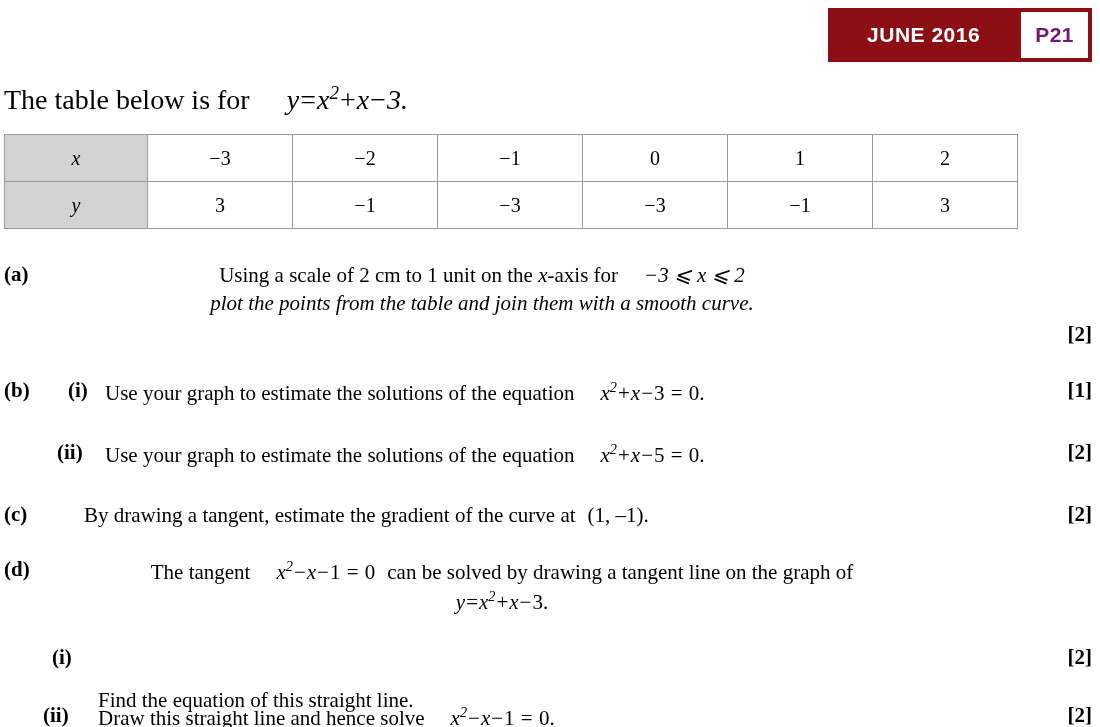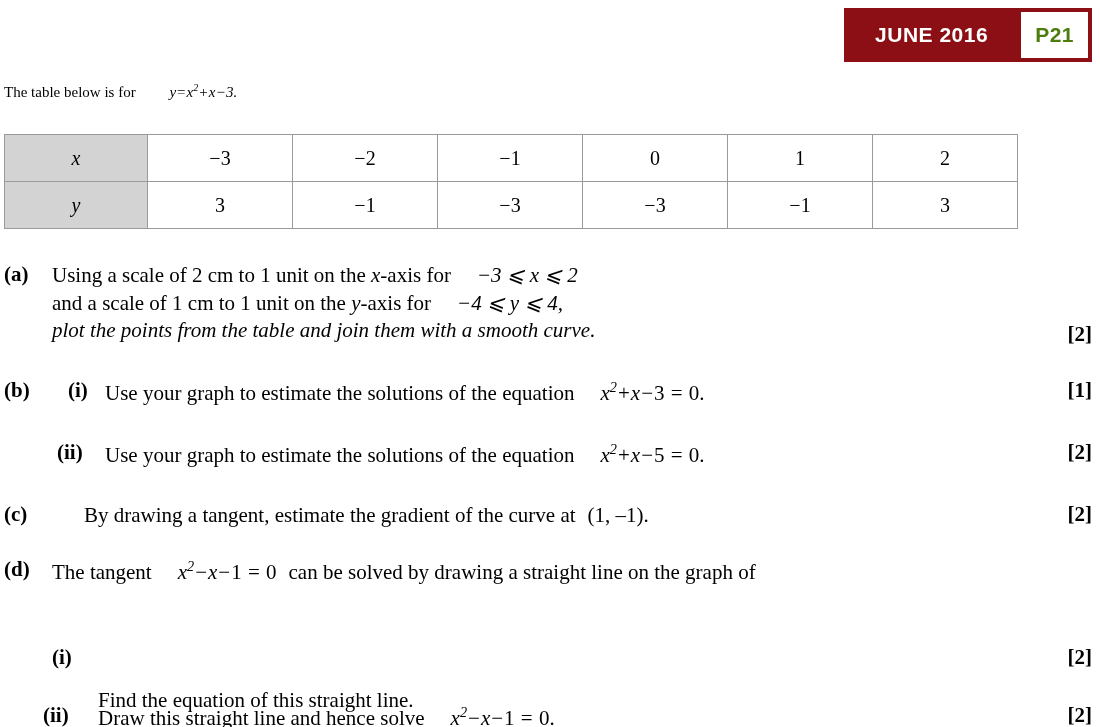--- a/index.html
+++ b/index.html
@@ -31,35 +31,35 @@
     display: flex;
     align-items: center;
     justify-content: center;
     font-family: "Liberation Sans", sans-serif;
     font-weight: bold;
     font-size: 21px;
     letter-spacing: 0.5px;
     color: #ffffff;
     padding: 0 16px;
   }
-  .header-badge .seg.session { padding: 0 30px; }
+  .header-badge .seg.session { padding: 0 38px; }
   .header-badge .seg.paper {
     background: #ffffff;
-    color: #4d7c0f;
+    color: #701a75;
     margin: 3px 3px;
     padding: 8px 14px;
   }
   .header-badge .seg.qnum { padding: 0 18px; }
 
   
   .intro {
     position: absolute;
     top: 82px;
     left: 4px;
-    font-size: 15px;
+    font-size: 28px;
     white-space: nowrap;
   }
   .intro .fn { margin-left: 30px; font-style: italic; }
 
   
   .it { font-style: italic; }
   .sup {
     font-size: 0.68em;
     vertical-align: super;
     font-style: italic;
@@ -85,20 +85,21 @@
     background: #d3d3d3;
     width: 140px;
     font-style: italic;
   }
 
   
   .q {
     position: absolute;
     font-size: 21px;
     line-height: 1.32;
+    text-align: center;
   }
   .label {
     position: absolute;
     font-weight: bold;
     font-size: 21px;
   }
   .marks {
     position: absolute;
     right: 8px;
     font-weight: bold;
@@ -146,23 +147,20 @@
     <td>−3</td>
     <td>−1</td>
     <td>3</td>
   </tr>
 </tbody>
   </table>
 
 <div class="label" style="left:4px; top:262px;">(a)</div>
 <div class="q qa-text">
   <span>Using a scale of 2 cm to 1 unit on the </span><span class="it">x</span><span>-axis for</span><span class="nbsp-gap"></span><span class="it">−3 ⩽ <span class="it">x</span> ⩽ 2</span>
-  <span class="l2">
-    <span>and a scale of 1 cm to 1 unit on the </span><span class="it">y</span><span>-axis for</span><span class="nbsp-gap"></span><span class="it">−4 ⩽ <span class="it">y</span> ⩽ 4,</span>
-  </span>
   <span class="l3">plot the points from the table and join them with a smooth curve.</span>
 </div>
 <div class="marks" style="top:322px;">[2]</div>
 
 <div class="label" style="left:4px; top:378px;">(b)</div>
 <div class="label" style="left:68px; top:378px;">(i)</div>
 <div class="q" style="left:105px; top:378px;">
   <span>Use your graph to estimate the solutions of the equation</span><span class="nbsp-gap"></span><span><span class="it">x</span><span class="sup">2</span><span class="op">+</span><span class="it">x</span><span class="op">−</span>3 <span class="op">=</span> 0.</span>
 </div>
 <div class="marks" style="top:378px;">[1]</div>
@@ -174,21 +172,22 @@
 <div class="marks" style="top:440px;">[2]</div>
 
 <div class="label" style="left:4px; top:502px;">(c)</div>
 <div class="q" style="left:52px; top:502px;margin-left:32px;">
   <span>By drawing a tangent, estimate the gradient of the curve at</span><span class="nbsp-gap-sm"></span><span>(1, –1).</span>
 </div>
 <div class="marks" style="top:502px;">[2]</div>
 
 <div class="label" style="left:4px; top:557px;">(d)</div>
 <div class="q" style="left:52px; top:557px; width:900px;">
-  <span>The tangent</span><span class="nbsp-gap"></span><span><span class="it">x</span><span class="sup">2</span><span class="op">−</span><span class="it">x</span><span class="op">−</span>1 <span class="op">=</span> 0</span><span class="nbsp-gap-sm"></span><span>can be solved by drawing a straight line on the graph of</span>
+  <span>The tangent</span><span class="nbsp-gap"></span><span><span class="it">x</span><span class="sup">2</span><span class="op">−</span><span class="it">x</span><span class="op">−</span>1 <span class="op">=</span> 0</span><span class="nbsp-gap-sm"></span><span>can be solved by drawing a tangent line on the graph of</span>
+  <span style="display:block;"><span class="it">y</span><span class="op">=</span><span class="it">x</span><span class="sup">2</span><span class="op">+</span><span class="it">x</span><span class="op">−</span>3.</span>
 </div>
 
 <div class="label" style="left:52px; top:645px;">(i)</div>
 <div class="q" style="left:98px; top:645px;margin-top:42px;">Find the equation of this straight line.</div>
 <div class="marks" style="top:645px;">[2]</div>
 
 <div class="label" style="left:43px; top:703px;">(ii)</div>
 <div class="q" style="left:98px; top:703px;">
   <span>Draw this straight line and hence solve</span><span class="nbsp-gap"></span><span><span class="it">x</span><span class="sup">2</span><span class="op">−</span><span class="it">x</span><span class="op">−</span>1 <span class="op">=</span> 0.</span>
 </div>

